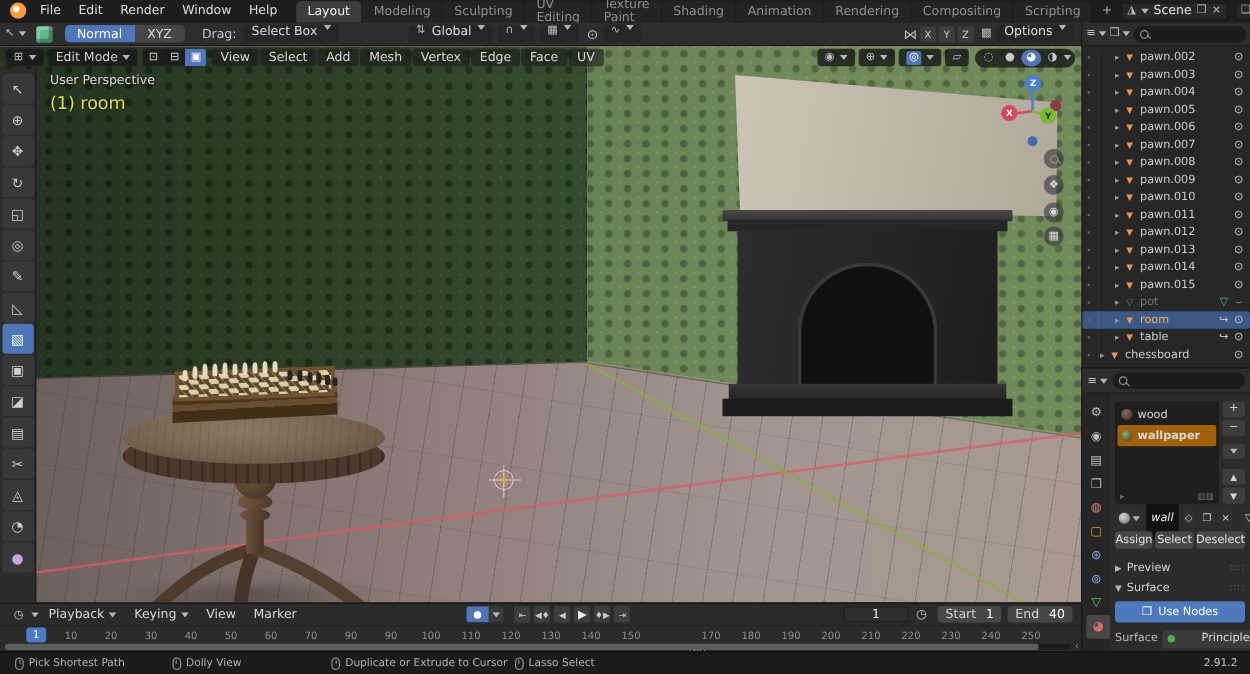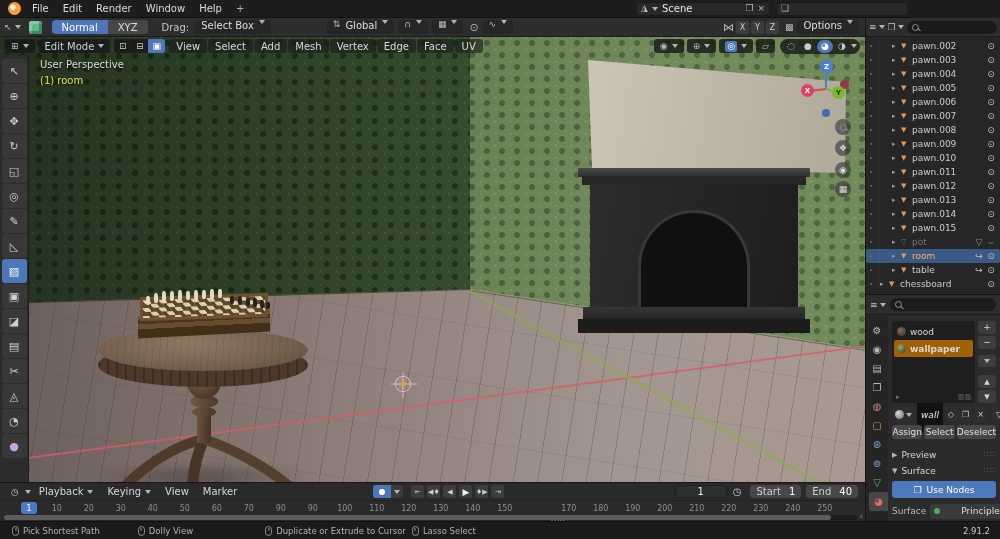--- a/index.html
+++ b/index.html
@@ -161,21 +161,21 @@
               box-shadow:0 0 0 1px rgba(255,255,255,.55); }
   .cursor3d::after { content:''; position:absolute; left:50%; top:50%; width:4px; height:4px;
               transform:translate(-50%,-50%); border-radius:50%; background:#e8a030; }
   .cursor3d .tickv { position:absolute; left:50%; top:-6px; width:1px; height:26px;
               transform:translateX(-50%); background:rgba(250,250,250,.5); }
   .cursor3d .tickh { position:absolute; top:50%; left:-6px; height:1px; width:26px;
               transform:translateY(-50%); background:rgba(250,250,250,.5); }
 
   .ovl-text { position:absolute; left:40px; top:22px; color:#dcdcdc; font-size:10px;
               text-shadow:0 1px 2px rgba(0,0,0,.7); }
-  .ovl-text2 { position:absolute; left:40px; top:38px; color:#e0e04a; font-size:10px;
+  .ovl-text2 { position:absolute; left:40px; top:38px; color:#e0e04a; font-size:14px;
                text-shadow:0 1px 2px rgba(0,0,0,.7); }
 
   .gizmo { position:absolute; left:796px; top:15px; width:64px; height:64px; }
   .gz-line { position:absolute; transform-origin:0 50%; height:2px; }
   .gz { position:absolute; width:13px; height:13px; border-radius:50%; font-size:7px; color:#fff;
         display:flex; align-items:center; justify-content:center; font-weight:bold; }
   .gz-dot { position:absolute; border-radius:50%; }
   .navicons { position:absolute; left:835px; width:16px; }
   .navic { position:absolute; left:0; width:16px; height:16px; border-radius:50%;
            background:rgba(55,55,55,.62); color:#d8d8d8; display:flex; align-items:center;
@@ -287,20 +287,32 @@
 
   <div class="topbar">
     <div class="blogo"></div>
     <div class="menubar">
         <div class="menu-item">File</div>
         <div class="menu-item">Edit</div>
         <div class="menu-item">Render</div>
         <div class="menu-item">Window</div>
         <div class="menu-item">Help</div>
       </div>
+    <div class="wstabs">
+        <div class="tab active">Layout</div>
+        <div class="tab">Modeling</div>
+        <div class="tab">Sculpting</div>
+        <div class="tab">UV Editing</div>
+        <div class="tab">Texture Paint</div>
+        <div class="tab">Shading</div>
+        <div class="tab">Animation</div>
+        <div class="tab">Rendering</div>
+        <div class="tab">Compositing</div>
+        <div class="tab">Scripting</div>
+      </div>
     <div class="tab-add">+</div>
     <div class="idfield scene-field">
       <span class="ico">◮</span>
         <span class="car"></span>
       <span class="lbl">Scene</span>
       <span class="ico">❐</span>
       <span class="ico">×</span>
     </div>
     <div class="idfield vl-field">
       <span class="ico">❏</span>

